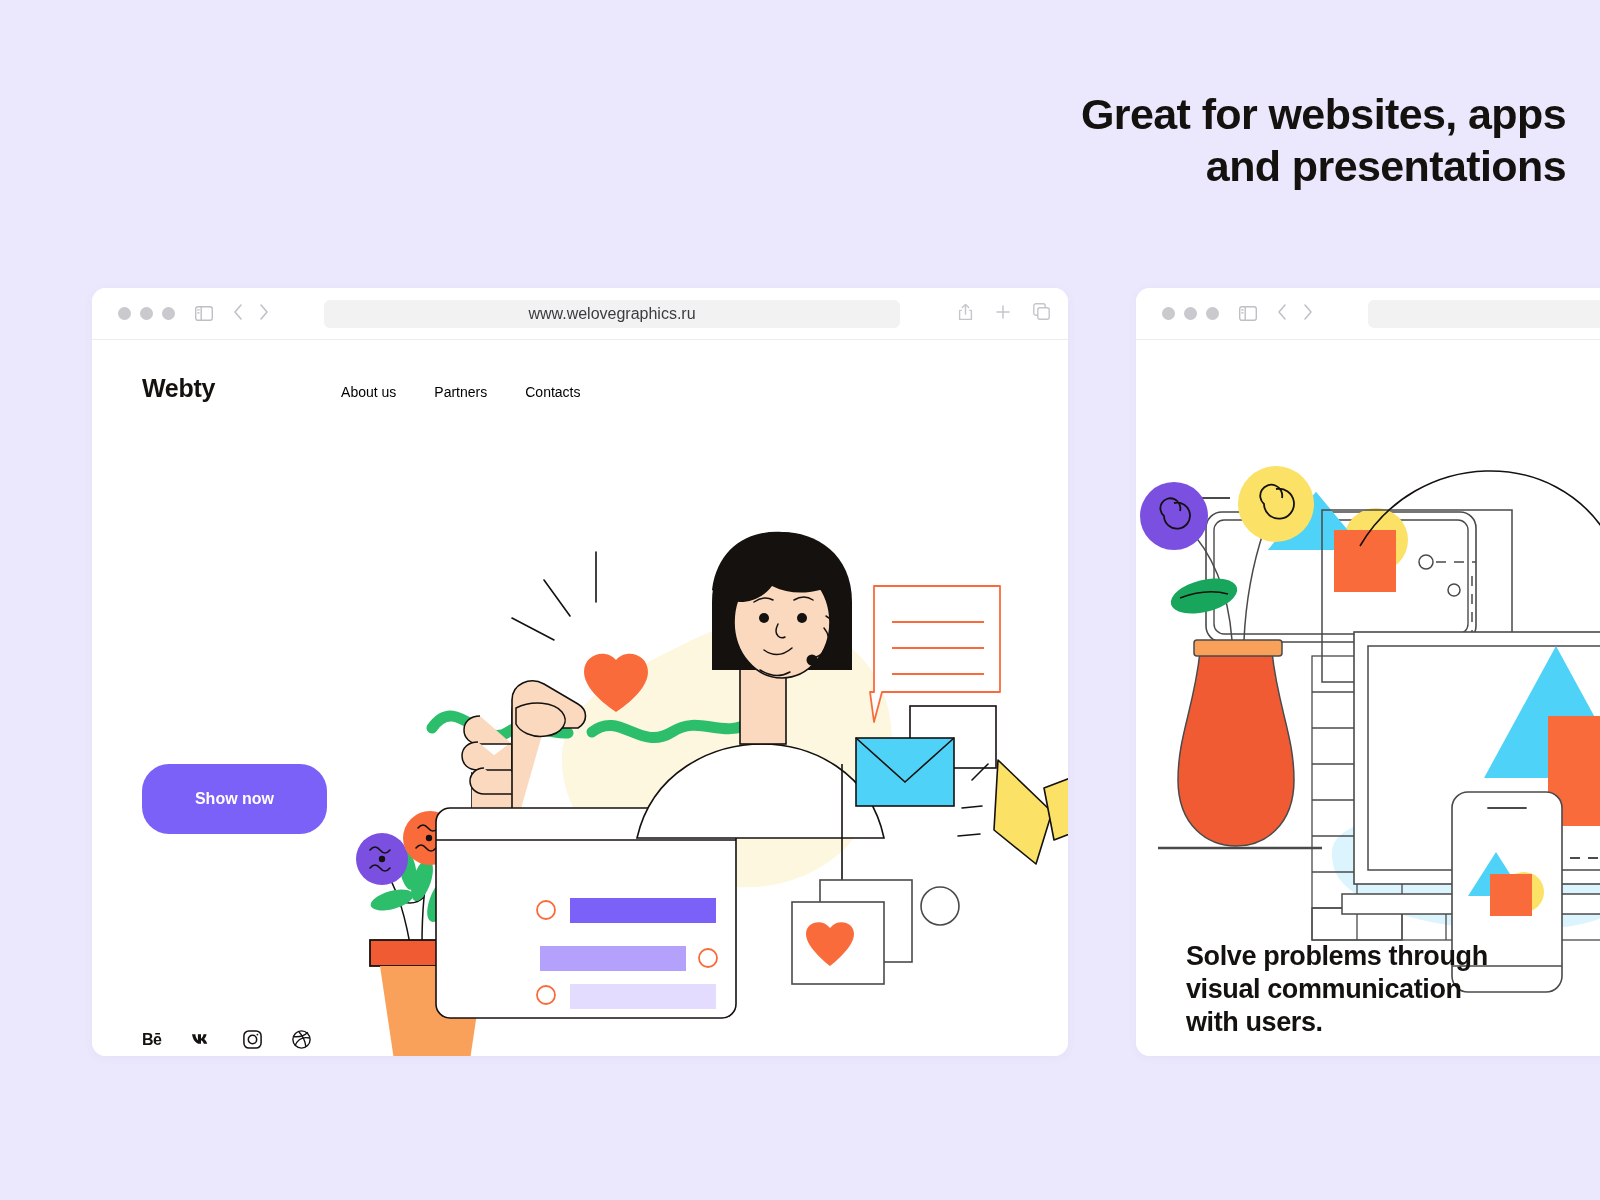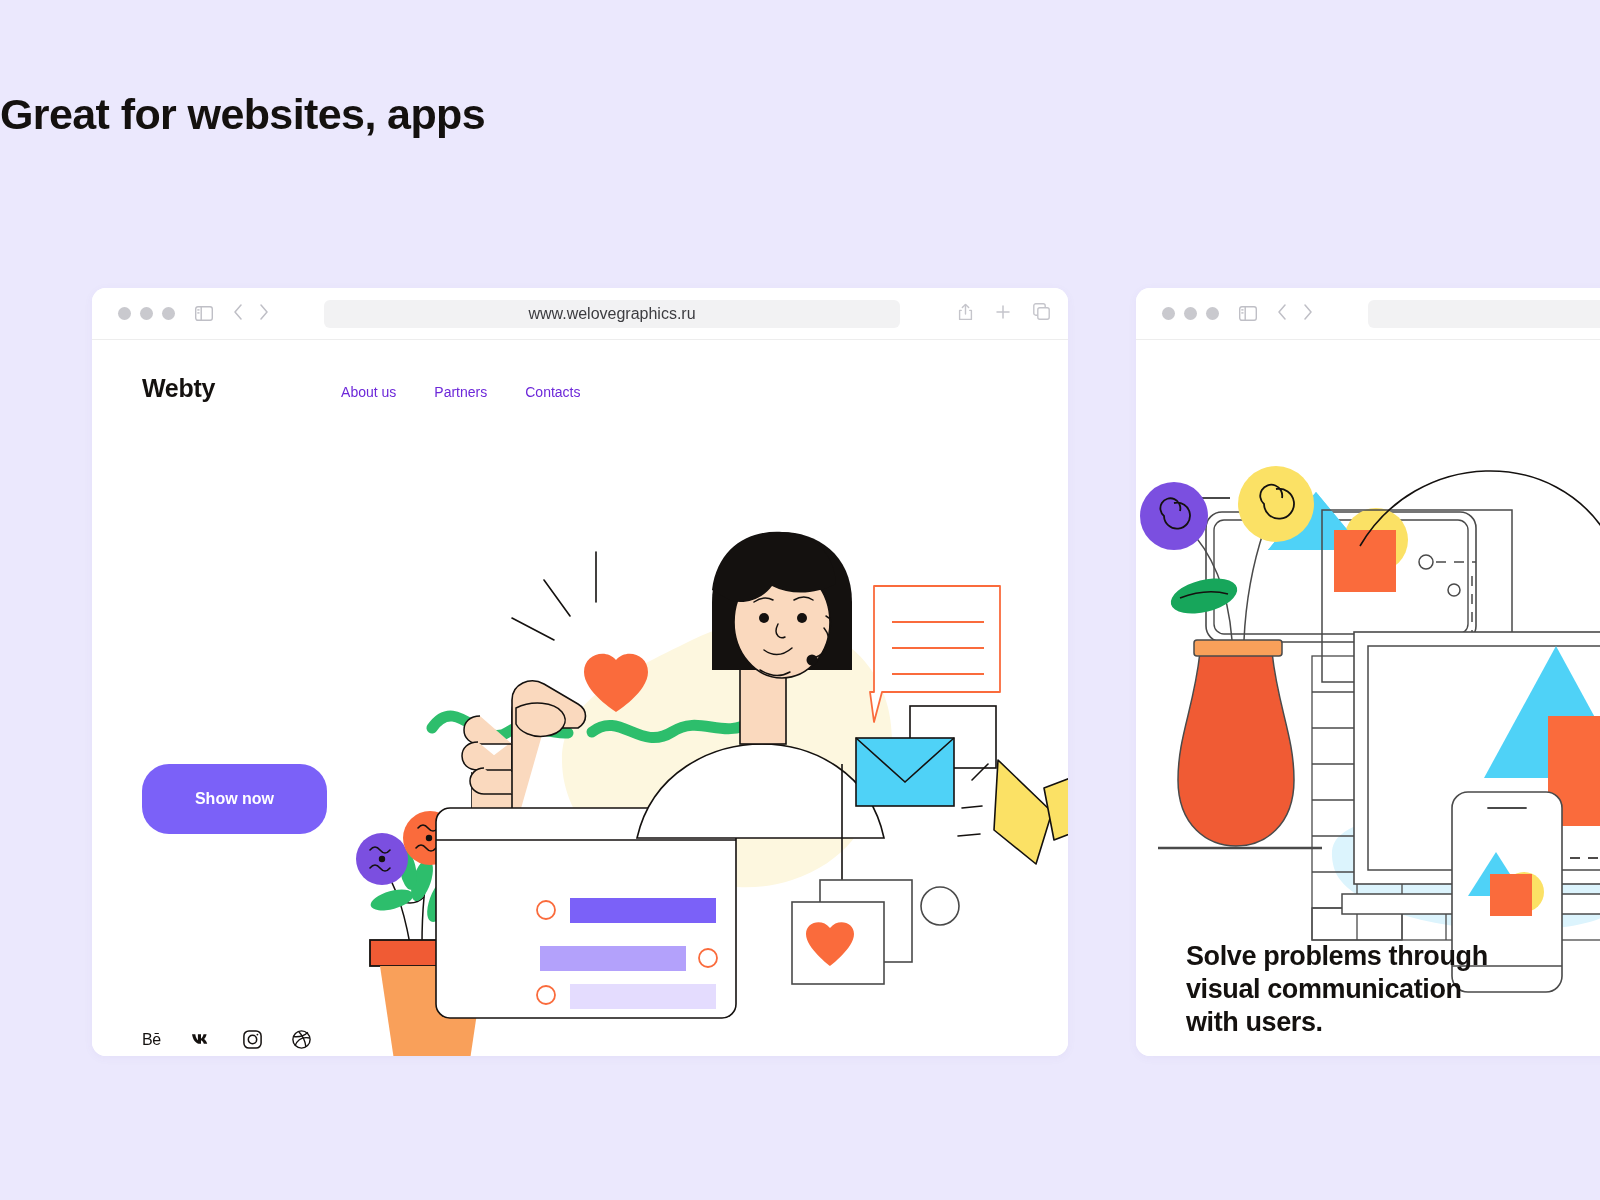--- a/index.html
+++ b/index.html
@@ -7,21 +7,21 @@
     width: 1600px; height: 1200px;
     background: #EBE8FD;
     font-family: "Liberation Sans", sans-serif;
     overflow: hidden;
   }
   .stage { position: relative; width: 1600px; height: 1200px; }
 
   
   .headline {
     position: absolute; left: 0; top: 88px; width: 1566px;
-    text-align: left;
+    text-align: right;
     font-size: 43px; line-height: 52px;
     font-weight: 700; color: #14110F;
     letter-spacing: -0.6px;
   }
   .headline .l2 { display: block; }
 
   
   .browser {
     position: absolute;
     background: #fff;
@@ -53,57 +53,58 @@
   .chrome-right {
     position:absolute; right: 18px; display:flex; gap: 22px; align-items:center; color:#C5C5CB;
   }
 
   .page { position:relative; width:100%; height: calc(100% - 52px); background:#fff; overflow:hidden;padding-left:14px;}
 
   
   .sitebar { position:absolute; left:50px; top:34px; width: 600px; display:flex; align-items:baseline; }
   .logo { font-size: 25px; font-weight: 700; color:#14110F; letter-spacing:-0.3px;}
   .menu { display:flex; gap: 38px; margin-left: 126px; }
-  .menu a { font-size: 14px; color:#6d28d9; text-decoration:none; }
+  .menu a { font-size: 14px; color:#000000; text-decoration:none; }
 
   
   .hero-title {
     position:absolute; left: 50px; top: 232px;
     font-size: 45px; line-height: 55px; font-weight: 700;
     color:#14110F; letter-spacing:-0.8px;
   }
   .cta {
     position:absolute; left:50px; top: 424px;
     width: 185px; height: 70px; border-radius: 27px;
     background:#7B61F8; color:#fff; border:none;
     font-size: 16px; font-weight: 600;
     font-family:"Liberation Sans",sans-serif;
     cursor:pointer;
   }
   .socials { position:absolute; left:50px; top: 690px; display:flex; gap: 30px; align-items:center; }
   .socials span { display:flex; align-items:center; justify-content:center; color:#14110F;}
-  .be { font-size: 16px; font-weight:400; letter-spacing:-0.5px;}
+  .be { font-size: 16px; font-weight:700; letter-spacing:-0.5px;}
 
   
   .illo { position:absolute; inset:0; pointer-events:none; }
 
   
   .caption {
     position:absolute; left: 50px; top: 600px; width: 520px;
     font-size: 27px; line-height: 33px; font-weight:700; color:#14110F;
     letter-spacing:-0.4px;
   }
 </style>
 </head>
 <body>
 
 <div class="stage">
 
   <div class="headline">
     <span>Great for websites, apps</span>
+    <span class="l2">and presentations</span>
   </div>
 
   <div class="browser left">
 
     <div class="chrome">
       <div class="dots">
           <i></i>
           <i></i>
           <i></i>
         </div>

